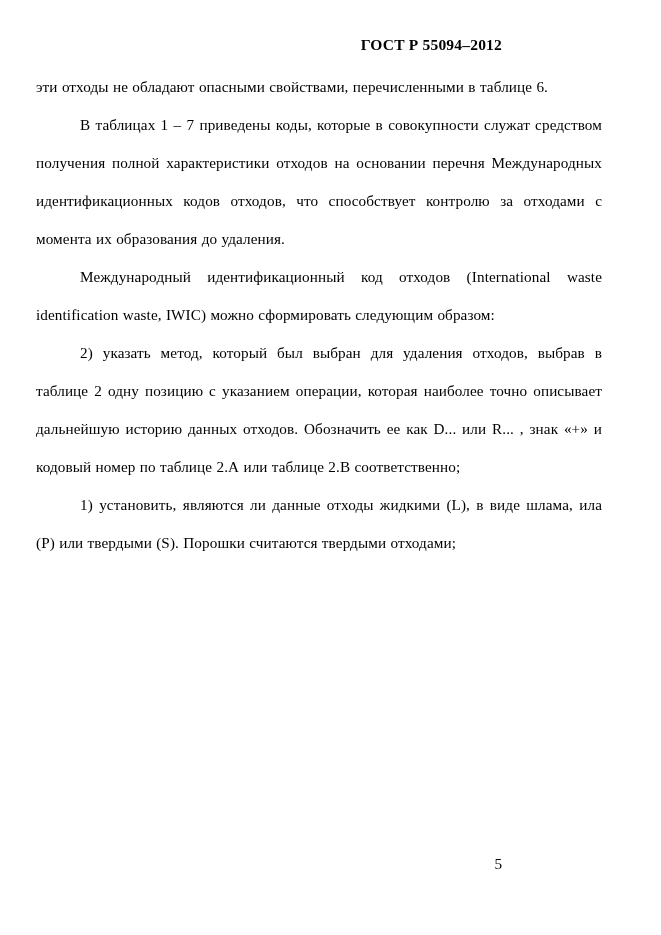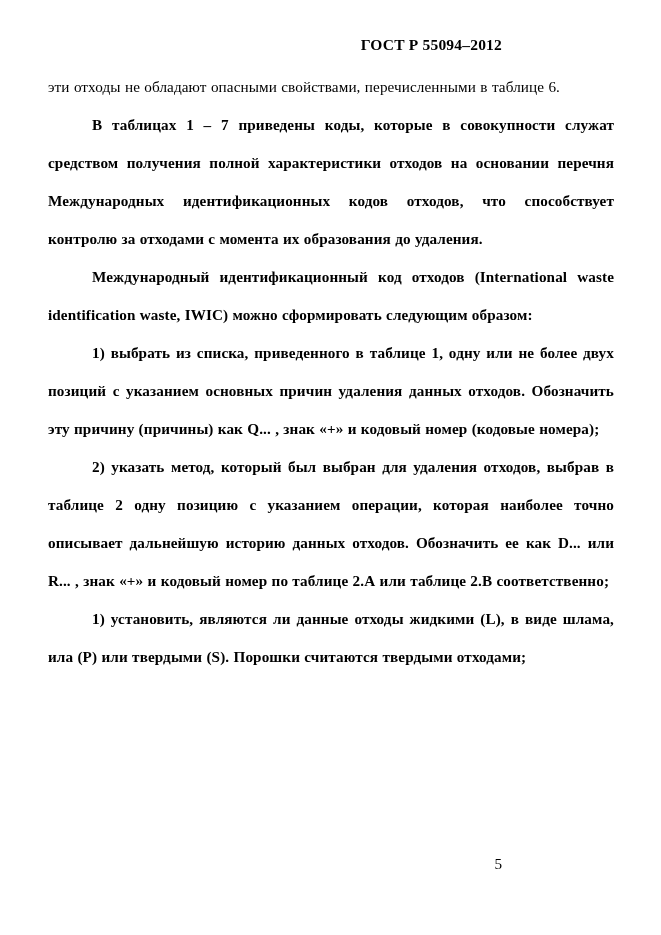--- a/index.html
+++ b/index.html
@@ -27,34 +27,33 @@
     right: 48px;
     font-family: "Liberation Serif", serif;
     font-size: 15.5px;
     font-weight: bold;
     letter-spacing: 0.2px;
     white-space: nowrap;
   }
   .content {
     position: absolute;
     top: 68px;
-    left: 48px;
+    left: 36px;
     width: 566px;
   }
   p.para {
     margin: 0 0 0 0;
     font-size: 15.2px;
     line-height: 38px;
     text-align: justify;
     text-justify: inter-word;
     letter-spacing: 0.1px;
   }
   p.para.indent {
     text-indent: 44px;
-    font-weight: bold;
   }
   
   p.para {
     word-spacing: 0.4px;
   }
   .footer-page {
     position: absolute;
     right: 48px;
     top: 855px;
     font-size: 15.2px;
@@ -64,20 +63,19 @@
 <body>
 
 <div class="page">
 
   <div class="header">ГОСТ Р 55094–2012</div>
 
   <div class="content">
     <p class="para">эти отходы не обладают опасными свойствами, перечисленными в таблице 6.</p>
     <p class="para indent">В таблицах 1 – 7 приведены коды, которые в совокупности служат средством получения полной характеристики отходов на основании перечня Международных идентификационных кодов отходов, что способствует контролю за отходами с момента их образования до удаления.</p>
     <p class="para indent">Международный идентификационный код отходов (International waste identification waste, IWIC) можно сформировать следующим образом:</p>
-    <p class="para indent">1) выбрать из списка, приведенного в  таблице 1, одну или не более двух позиций с указанием основных причин удаления данных отходов. Обозначить эту причину (причины) как Q... , знак «+» и кодовый номер (кодовые номера);</p>
     <p class="para indent">2) указать  метод, который был выбран для удаления отходов, выбрав в таблице 2  одну позицию с указанием операции, которая наиболее точно описывает дальнейшую историю данных отходов. Обозначить ее как D... или R... , знак «+» и кодовый номер по таблице 2.А или таблице 2.В соответственно;</p>
     <p class="para indent">1) установить, являются ли данные отходы жидкими (L), в виде шлама, ила (P) или твердыми (S). Порошки считаются твердыми отходами;</p>
   </div>
 
   <div class="footer-page">5</div>
 
 </div>
 
 </body></html>

